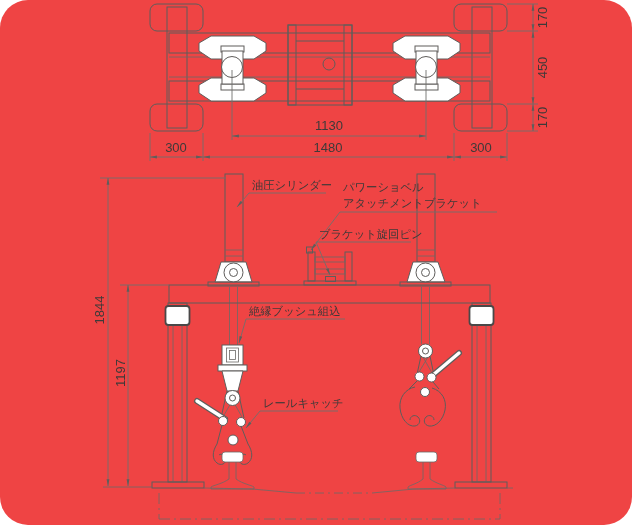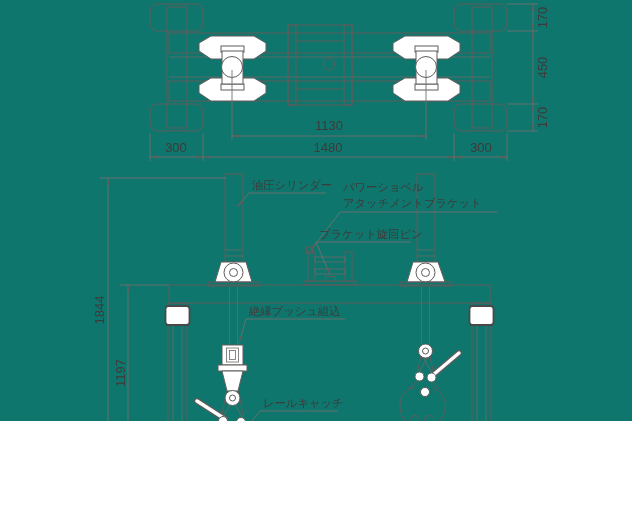--- a/index.html
+++ b/index.html
@@ -1,17 +1,17 @@
 <!DOCTYPE html>
 <html><head>
 <meta charset="utf-8">
 <style>
   html,body{margin:0;padding:0;background:#ffffff;}
-  .stage{position:relative;width:632px;height:421px;background:#0f766e;overflow:hidden;
-         font-family:"Liberation Sans","DejaVu Sans",sans-serif;}
+  .stage{position:relative;width:632px;height:525px;background:#ef4444;overflow:hidden;
+         font-family:"Liberation Sans","DejaVu Sans",sans-serif;border-radius:28px;}
   svg{display:block;}
   text{font-family:"Liberation Sans","DejaVu Sans",sans-serif;fill:#3e3a39;}
   .dim-num{font-size:13px;}
   .jp-label{font-size:11.3px;}
   .geo{stroke:#5f5d5b;stroke-width:1;fill:none;}
   .geo-thin{stroke:#6b6967;stroke-width:0.8;fill:none;}
   .dim{stroke:#716f6d;stroke-width:0.9;fill:none;}
   .whitefill{fill:#ffffff;}
 </style>
 </head>

